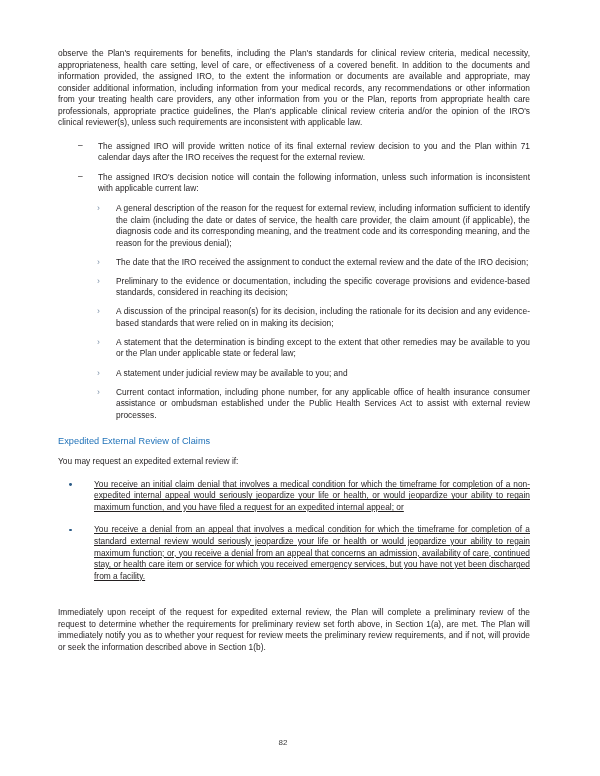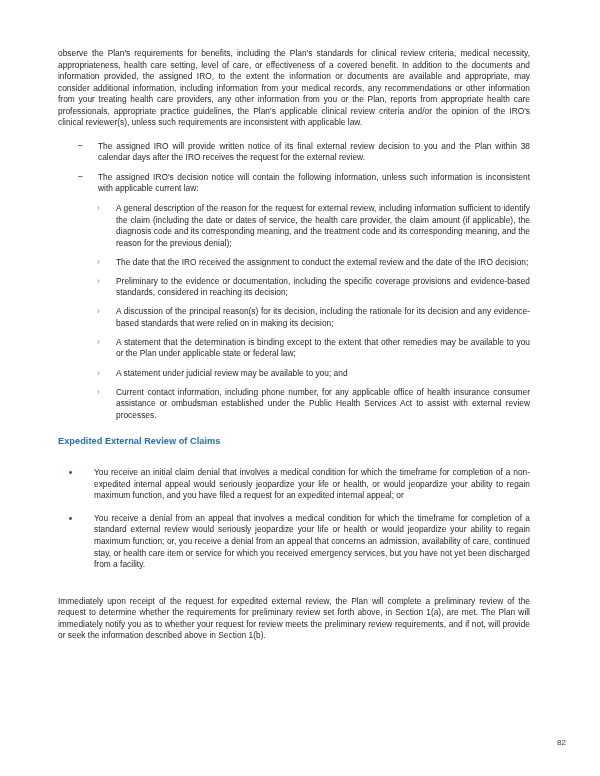--- a/index.html
+++ b/index.html
@@ -31,21 +31,21 @@
     font-size: 8.35px;
     line-height: 11.55px;
     text-align: justify;
     margin: 0;
     letter-spacing: 0.002em;
   }
   
   h2.heading {
     font-size: 9.2px;
     line-height: 12px;
-    font-weight: bold;
+    font-weight: normal;
     color: #1F71B8;
     margin: 0;
     letter-spacing: 0.005em;
   }
   .sp-8 { height: 8px; }
   .sp-9 { height: 9px; }
   .sp-11 { height: 11px; }
   .sp-12 { height: 12px; }
   .sp-14 { height: 14px; }
   .sp-16 { height: 16px; }
@@ -86,57 +86,58 @@
     font-size: 8.6px;
     line-height: 11.55px;
     color: #7a8fa6;
   }
   
   li.dot-item {
     position: relative;
     padding-left: 25px;
     margin-left: 11px;
     margin-bottom: 11px;
+    text-decoration: underline;
   }
   li.dot-item:last-child { margin-bottom: 0; }
   li.dot-item > .marker {
     position: absolute;
     left: 0px;
     top: 4.2px;
     width: 2.9px;
     height: 2.9px;
     border-radius: 50%;
     background: #2a5a86;
   }
   
   .footer {
     position: absolute;
     left: 0;
     right: 12px;
     top: 738px;
-    text-align: right;
+    text-align: center;
     font-size: 8px;
     color: #3a3a3a;
     font-family: "Liberation Sans", sans-serif;
   }
 </style>
 </head>
 <body>
 
 <div class="page">
   <div class="content">
 
     <p class="para">observe the Plan's requirements for benefits, including the Plan's standards for clinical review criteria, medical necessity, appropriateness, health care setting, level of care, or effectiveness of a covered benefit. In addition to the documents and information provided, the assigned IRO, to the extent the information or documents are available and appropriate, may consider additional information, including information from your medical records, any recommendations or other information from your treating health care providers, any other information from you or the Plan, reports from appropriate health care professionals, appropriate practice guidelines, the Plan's applicable clinical review criteria and/or the opinion of the IRO's clinical reviewer(s), unless such requirements are inconsistent with applicable law.</p>
 
     <div class="sp-12"></div>
 
     <ul class="list">
       <li class="dash-item">
         <span class="marker">–</span>
-        <div class="txt">The assigned IRO will provide written notice of its final external review decision to you and the Plan within 38 calendar days after the IRO receives the request for the external review.</div>
+        <div class="txt">The assigned IRO will provide written notice of its final external review decision to you and the Plan within 71 calendar days after the IRO receives the request for the external review.</div>
       </li>
       <li class="dash-item">
         <span class="marker">–</span>
         <div class="txt">The assigned IRO's decision notice will contain the following information, unless such information is inconsistent with applicable current law:</div>
       </li>
     </ul>
 
     <div class="sp-8"></div>
 
     <ul class="list">
@@ -169,20 +170,21 @@
         <div class="txt">Current contact information, including phone number, for any applicable office of health insurance consumer assistance or ombudsman established under the Public Health Services Act to assist with external review processes.</div>
       </li>
     </ul>
 
     <div class="sp-14"></div>
 
     <h2 class="heading">Expedited External Review of Claims</h2>
 
     <div class="sp-9"></div>
 
+    <p class="para">You may request an expedited external review if:</p>
 
     <div class="sp-11"></div>
 
     <ul class="list">
       <li class="dot-item">
         <span class="marker"></span>
         <div class="txt">You receive an initial claim denial that involves a medical condition for which the timeframe for completion of a non-expedited internal appeal would seriously jeopardize your life or health, or would jeopardize your ability to regain maximum function, and you have filed a request for an expedited internal appeal; or</div>
       </li>
       <li class="dot-item">
         <span class="marker"></span>

